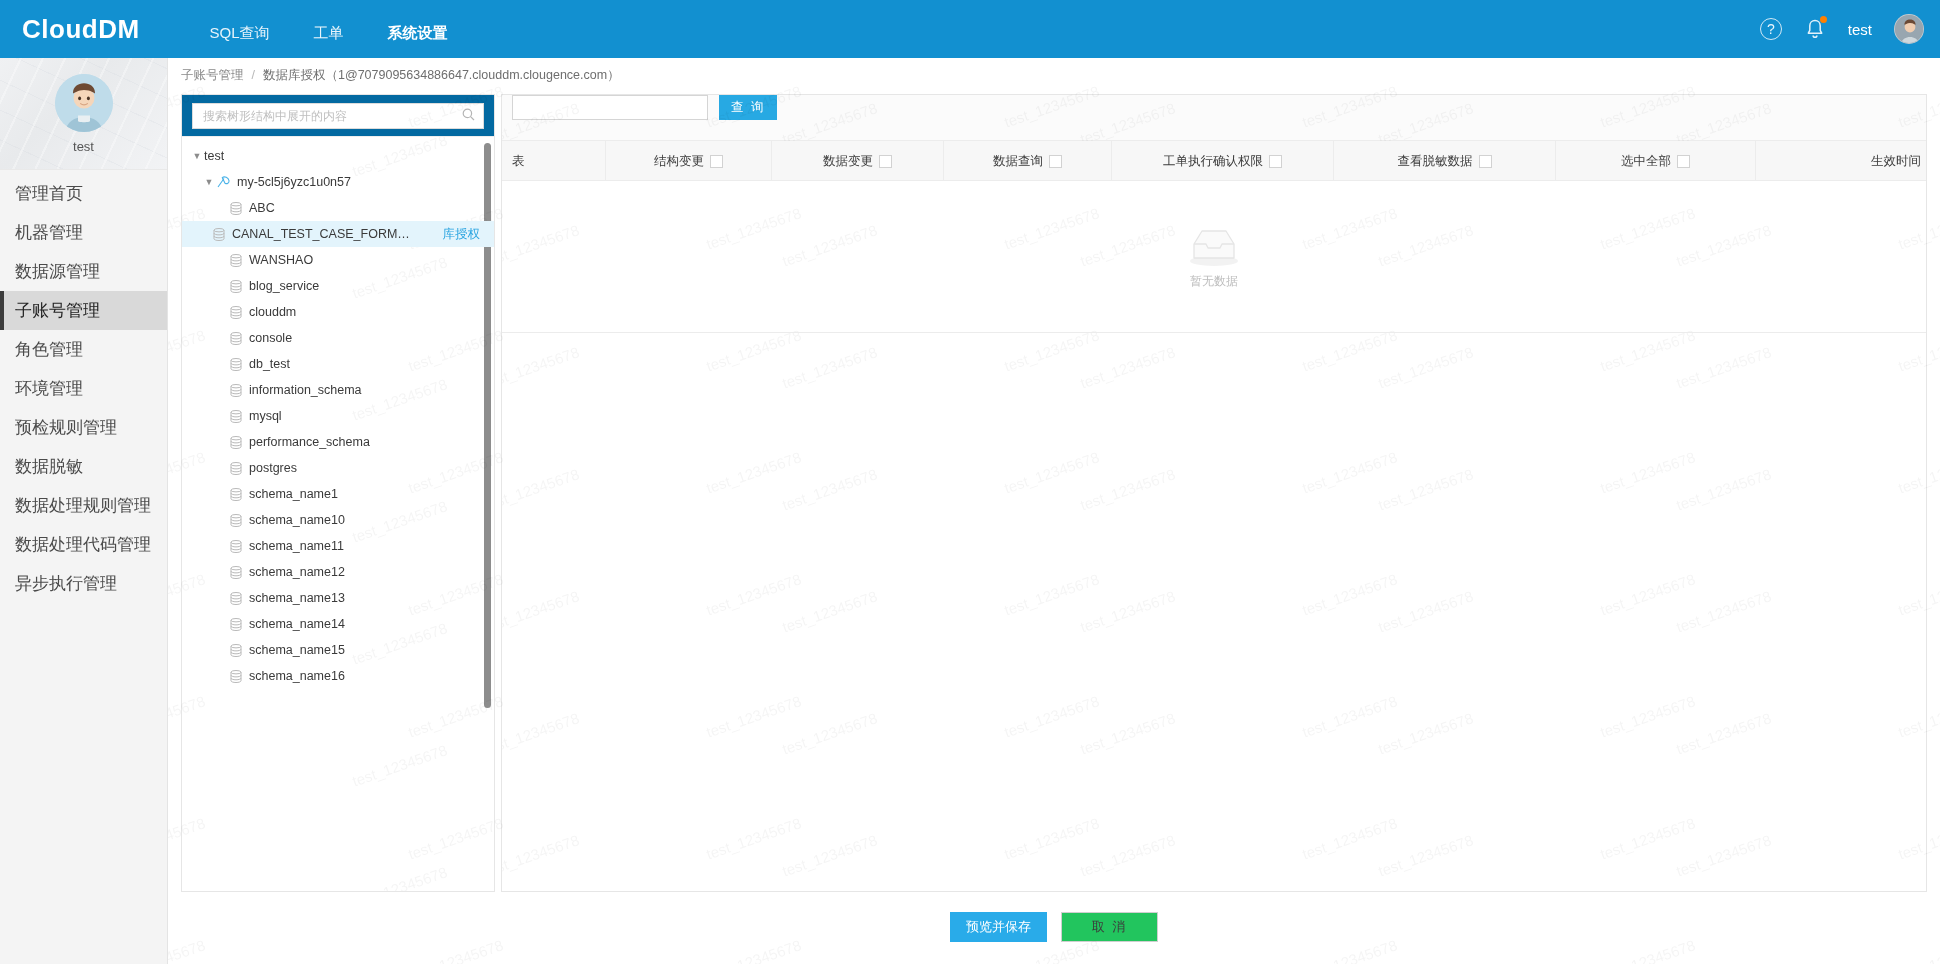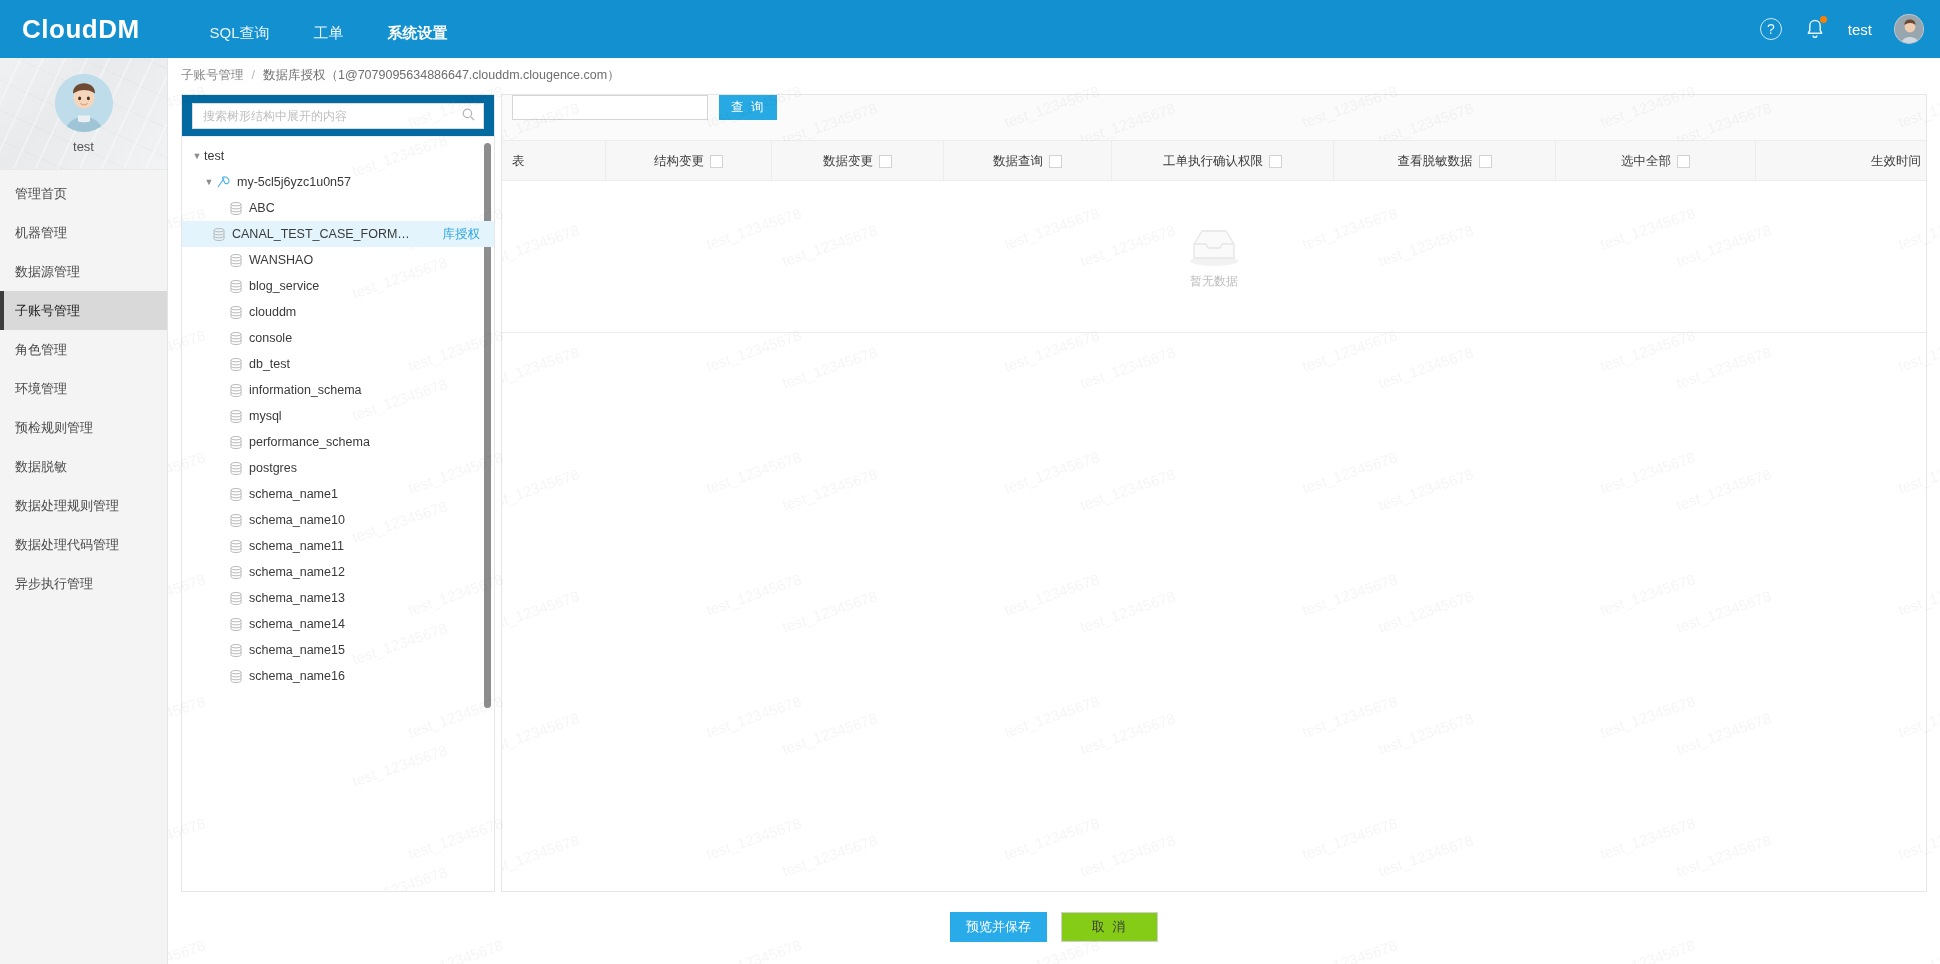--- a/index.html
+++ b/index.html
@@ -115,21 +115,21 @@
   }
   .side-username {
     margin-top: 7px; font-size: 13px; color: #555;
     z-index: 2;
   }
   .side-menu { padding-top: 4px; }
   .side-item {
     height: 39px;
     display: flex; align-items: center;
     padding-left: 15px;
-    font-size: 13px; color: #4a4a4a;
+    font-size: 17px; color: #4a4a4a;
     cursor: pointer;
     position: relative;
     white-space: nowrap;
   }
   .side-item.active {
     background: #d9d9d9;
     color: #222; 
   }
   .side-item.active::before {
     content:""; position:absolute; left:0; top:0; bottom:0; width:4px;
@@ -342,21 +342,21 @@
   }
   #save-btn {
     width: 97px; height: 30px;
     background: #29abe9;
     color: #fff; border: 0;
     font-size: 13px; cursor: pointer;
     font-family: "Liberation Sans", sans-serif;
   }
   #cancel-btn {
     width: 97px; height: 30px;
-    background: #84cc16;
+    background: #22c55e;
     color: #3c3c3c;
     border: 1px solid #cfcfcf;
     font-size: 13px; cursor: pointer;
     letter-spacing: 2px;
     font-family: "Liberation Sans", sans-serif;
   }
 </style>
 </head>
 <body>
 

